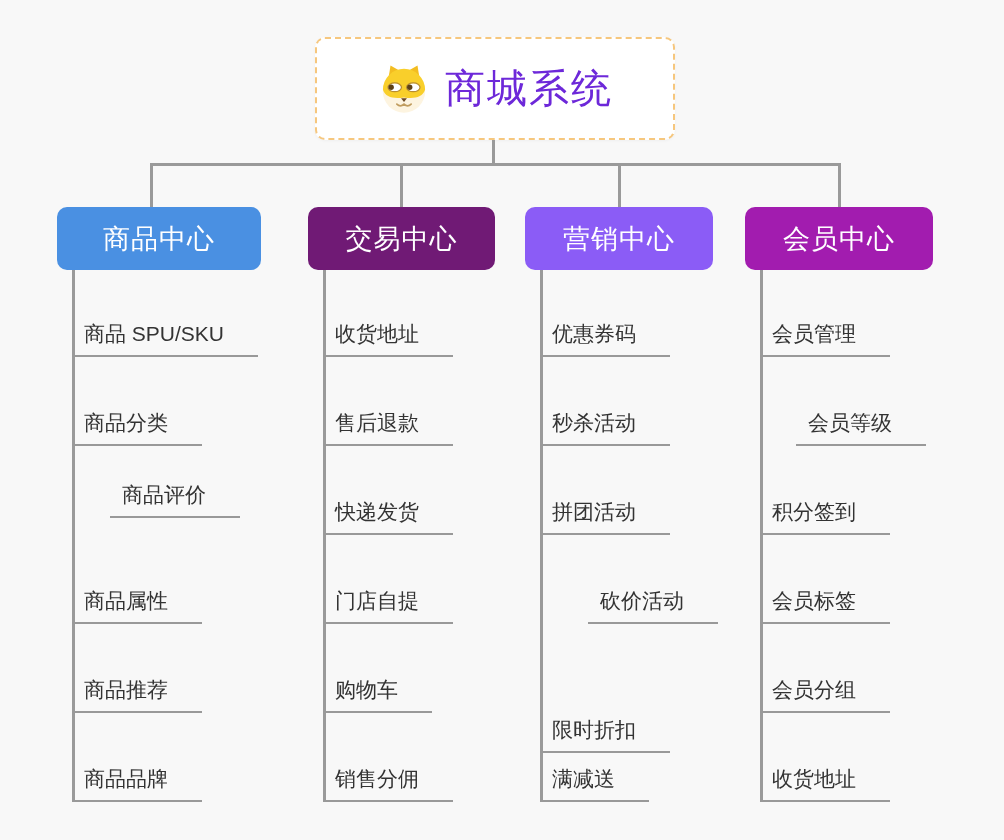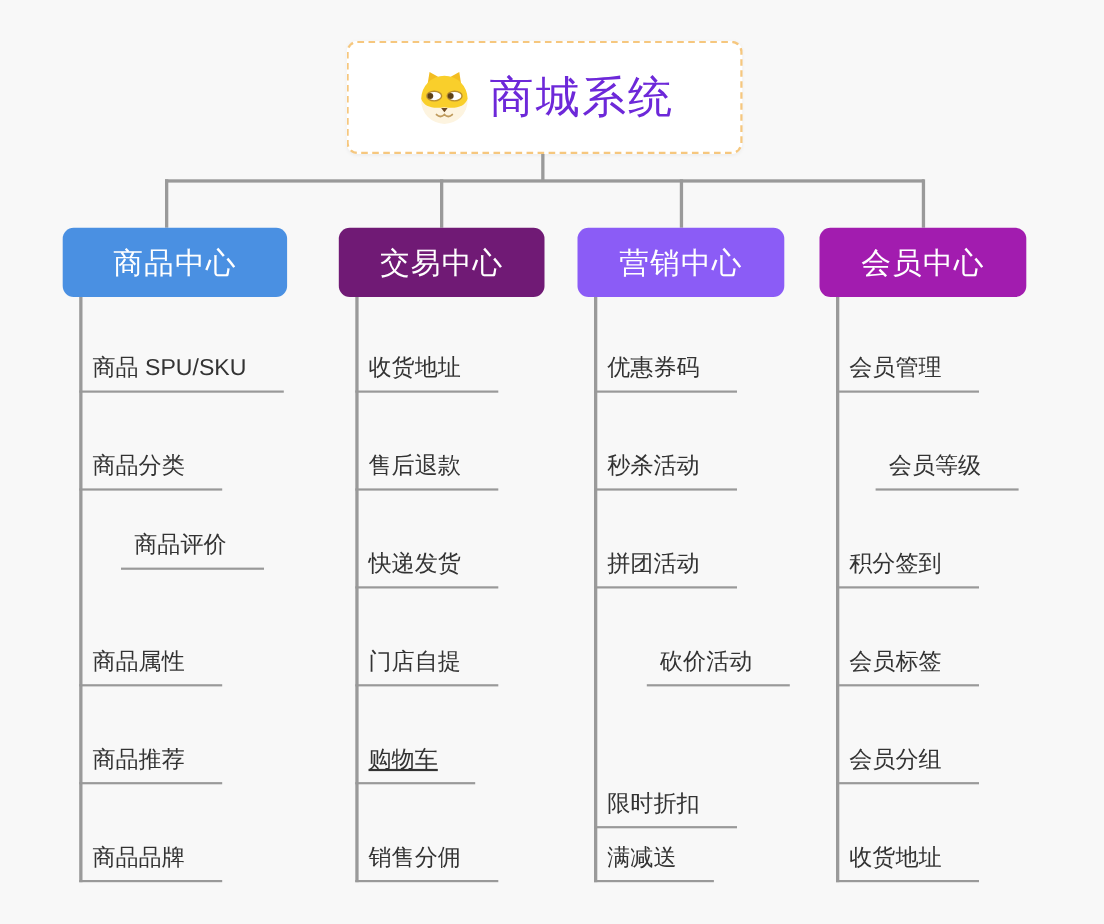--- a/index.html
+++ b/index.html
@@ -87,21 +87,21 @@
       <div class="child-item" style="left: 72px; top: 584px;">商品属性</div>
       <div class="child-item" style="left: 72px; top: 673px;">商品推荐</div>
       <div class="child-item" style="left: 72px; top: 762px;">商品品牌</div>
       <div class="conn" style="left: 400px; top: 163px; width: 3px; height: 44px; background: rgb(154, 154, 154);"></div>
       <div class="branch-box" style="left: 308px; width: 187px; background: #701a75;">交易中心</div>
       <div class="conn" style="left: 323px; top: 270px; width: 3px; height: 532px; background: rgb(154, 154, 154);"></div>
       <div class="child-item" style="left: 323px; top: 317px;">收货地址</div>
       <div class="child-item" style="left: 323px; top: 406px;">售后退款</div>
       <div class="child-item" style="left: 323px; top: 495px;">快递发货</div>
       <div class="child-item" style="left: 323px; top: 584px;">门店自提</div>
-      <div class="child-item" style="left: 323px; top: 673px; text-decoration: underline;">购物车</div>
+      <div class="child-item" style="left: 323px; top: 673px;">购物车</div>
       <div class="child-item" style="left: 323px; top: 762px;">销售分佣</div>
       <div class="conn" style="left: 617.5px; top: 163px; width: 3px; height: 44px; background: rgb(154, 154, 154);"></div>
       <div class="branch-box" style="left: 525px; width: 188px; background: #8b5cf6;">营销中心</div>
       <div class="conn" style="left: 540px; top: 270px; width: 3px; height: 532px; background: rgb(154, 154, 154);"></div>
       <div class="child-item" style="left: 540px; top: 317px;">优惠券码</div>
       <div class="child-item" style="left: 540px; top: 406px;">秒杀活动</div>
       <div class="child-item" style="left: 540px; top: 495px;">拼团活动</div>
       <div class="child-item" style="left: 540px; top: 584px; margin-left: 48px;">砍价活动</div>
       <div class="child-item" style="left: 540px; top: 673px; margin-top: 40px;">限时折扣</div>
       <div class="child-item" style="left: 540px; top: 762px;">满减送</div>

